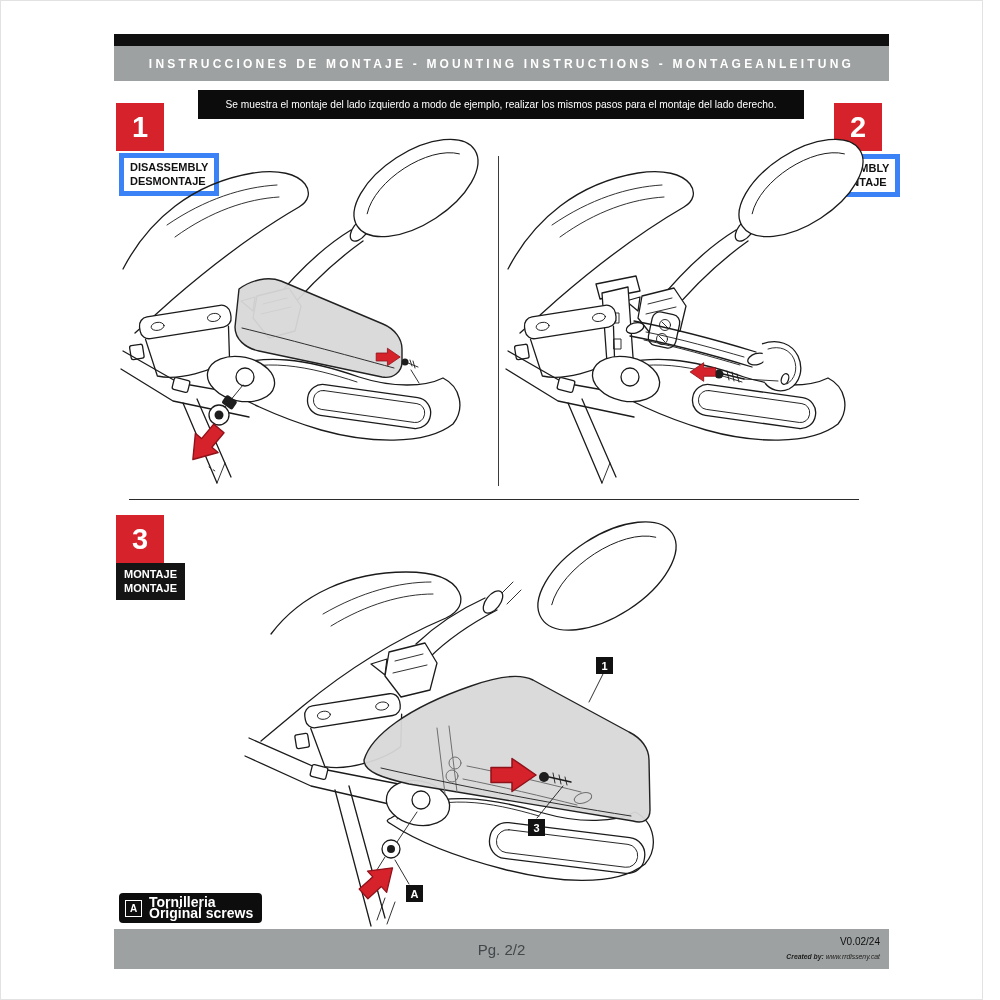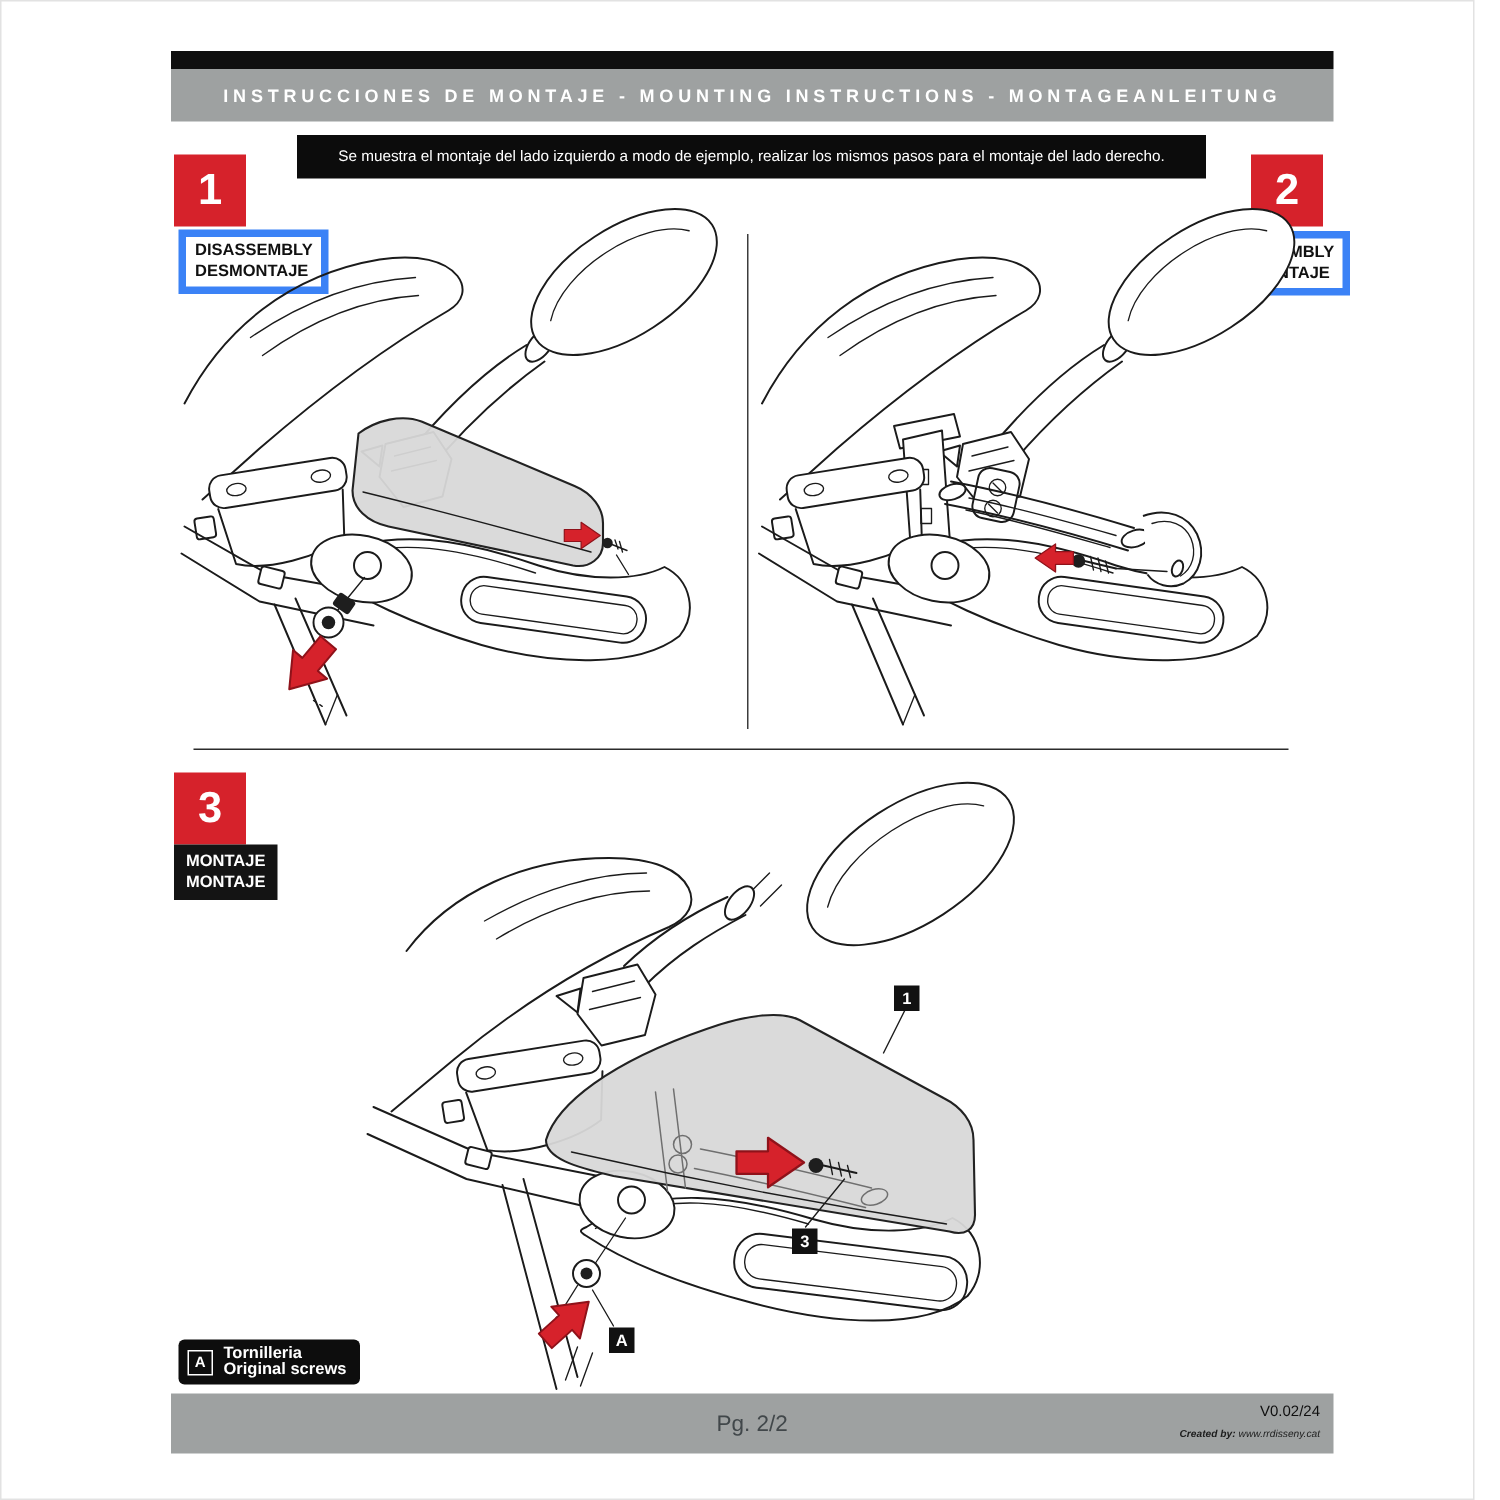--- a/index.html
+++ b/index.html
@@ -30,21 +30,21 @@
 
   
   .callout{width:17px;height:17px;background:#111111;color:#ffffff;font-weight:bold;font-size:11px;
            display:flex;align-items:center;justify-content:center;z-index:3;}
 
   
   .legend{left:118px;top:892px;background:#0d0d0d;border-radius:4px;display:flex;align-items:center;
           gap:7px;padding:4px 9px 4px 6px;z-index:3;}
   .legend .abox{width:15px;height:15px;border:1.5px solid #ffffff;color:#ffffff;font-size:10px;font-weight:bold;
                 display:flex;align-items:center;justify-content:center;flex:none;}
-  .legend .ltext{color:#ffffff;font-size:11px;font-weight:bold;line-height:11px;white-space:nowrap;}
+  .legend .ltext{color:#ffffff;font-size:14px;font-weight:bold;line-height:11px;white-space:nowrap;}
 
   
   .footer{left:113px;top:928px;width:775px;height:40px;background:#9ea1a1;}
   .footer .pg{position:absolute;left:0;right:0;top:12px;text-align:center;color:#41474a;font-size:15px;}
   .footer .ver{position:absolute;right:9px;top:7px;color:#0e0e0e;font-size:10px;font-weight:normal;}
   .footer .credit{position:absolute;right:9px;top:24px;font-size:6.8px;font-style:italic;color:#1c1c1c;white-space:nowrap;}
   .footer .credit b{margin-right:2px;}
 
   
   svg{position:absolute;overflow:visible;}

